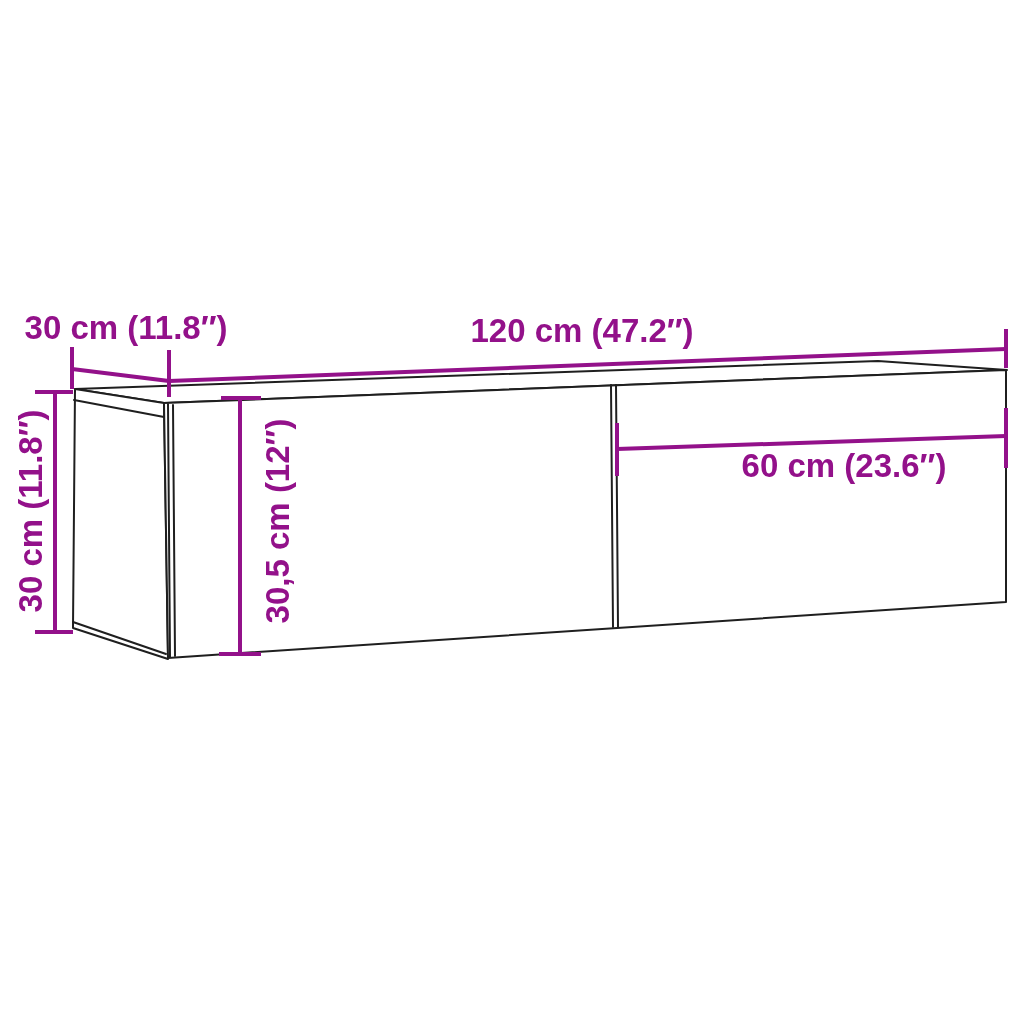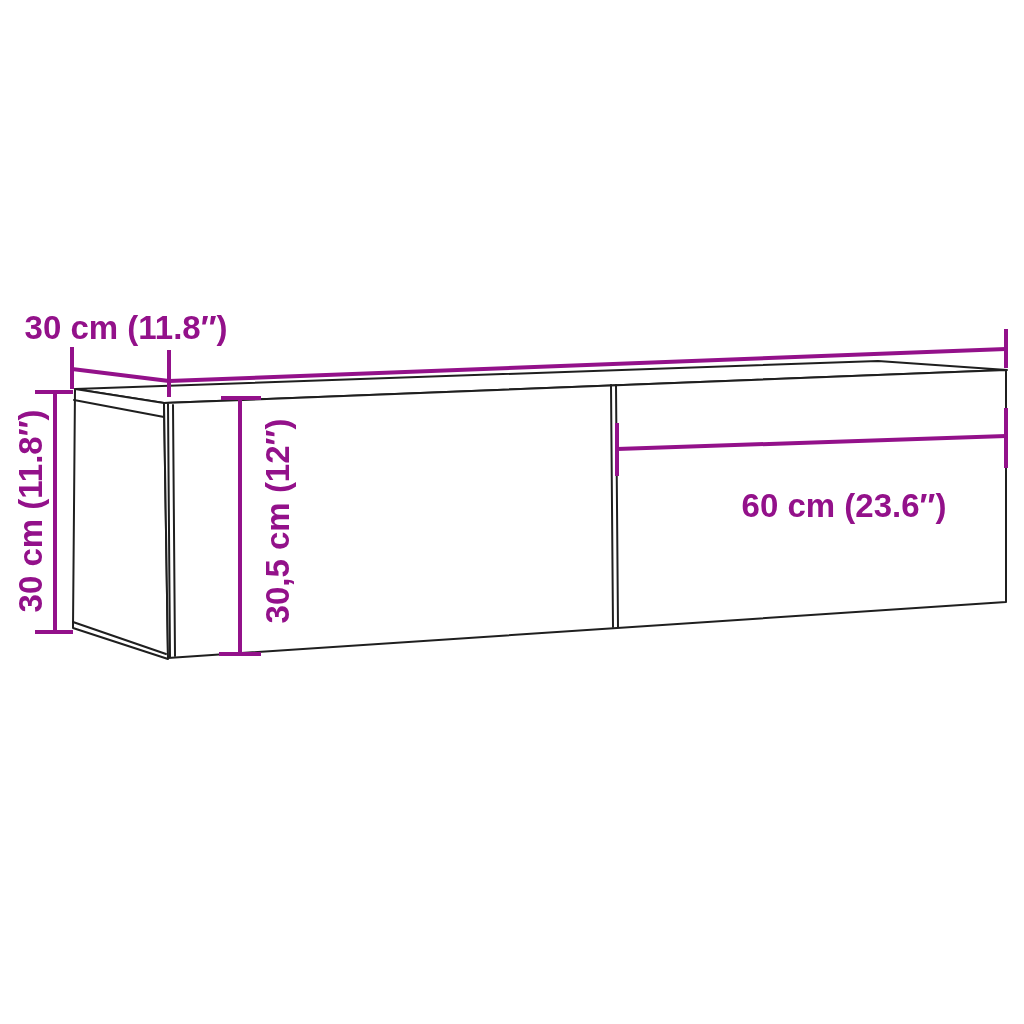--- a/index.html
+++ b/index.html
@@ -69,22 +69,23 @@
       <line x1="240" y1="399" x2="240" y2="654"></line>
       <line x1="221" y1="398" x2="261" y2="398"></line>
       <line x1="219" y1="654" x2="261" y2="654"></line>
 
       <line x1="617" y1="449" x2="1006" y2="436"></line>
       <line x1="617" y1="423" x2="617" y2="476"></line>
       <line x1="1006" y1="408" x2="1006" y2="468"></line>
     </g>
   </svg>
 
+  <div class="dim-label" style="left:582px; top:331px;">120 cm (47.2″)</div>
 
   <div class="dim-label" style="left:126px; top:328px;">30 cm (11.8″)</div>
 
   <div class="dim-label rot" style="left:31px; top:511px;">30 cm (11.8″)</div>
 
   <div class="dim-label rot" style="left:278px; top:521px;">30,5 cm (12″)</div>
 
-  <div class="dim-label" style="left:844px; top:466px;margin-top:40px;">60 cm (23.6″)</div>
+  <div class="dim-label" style="left:844px; top:466px;">60 cm (23.6″)</div>
 
 </div>
 
 </body></html>

